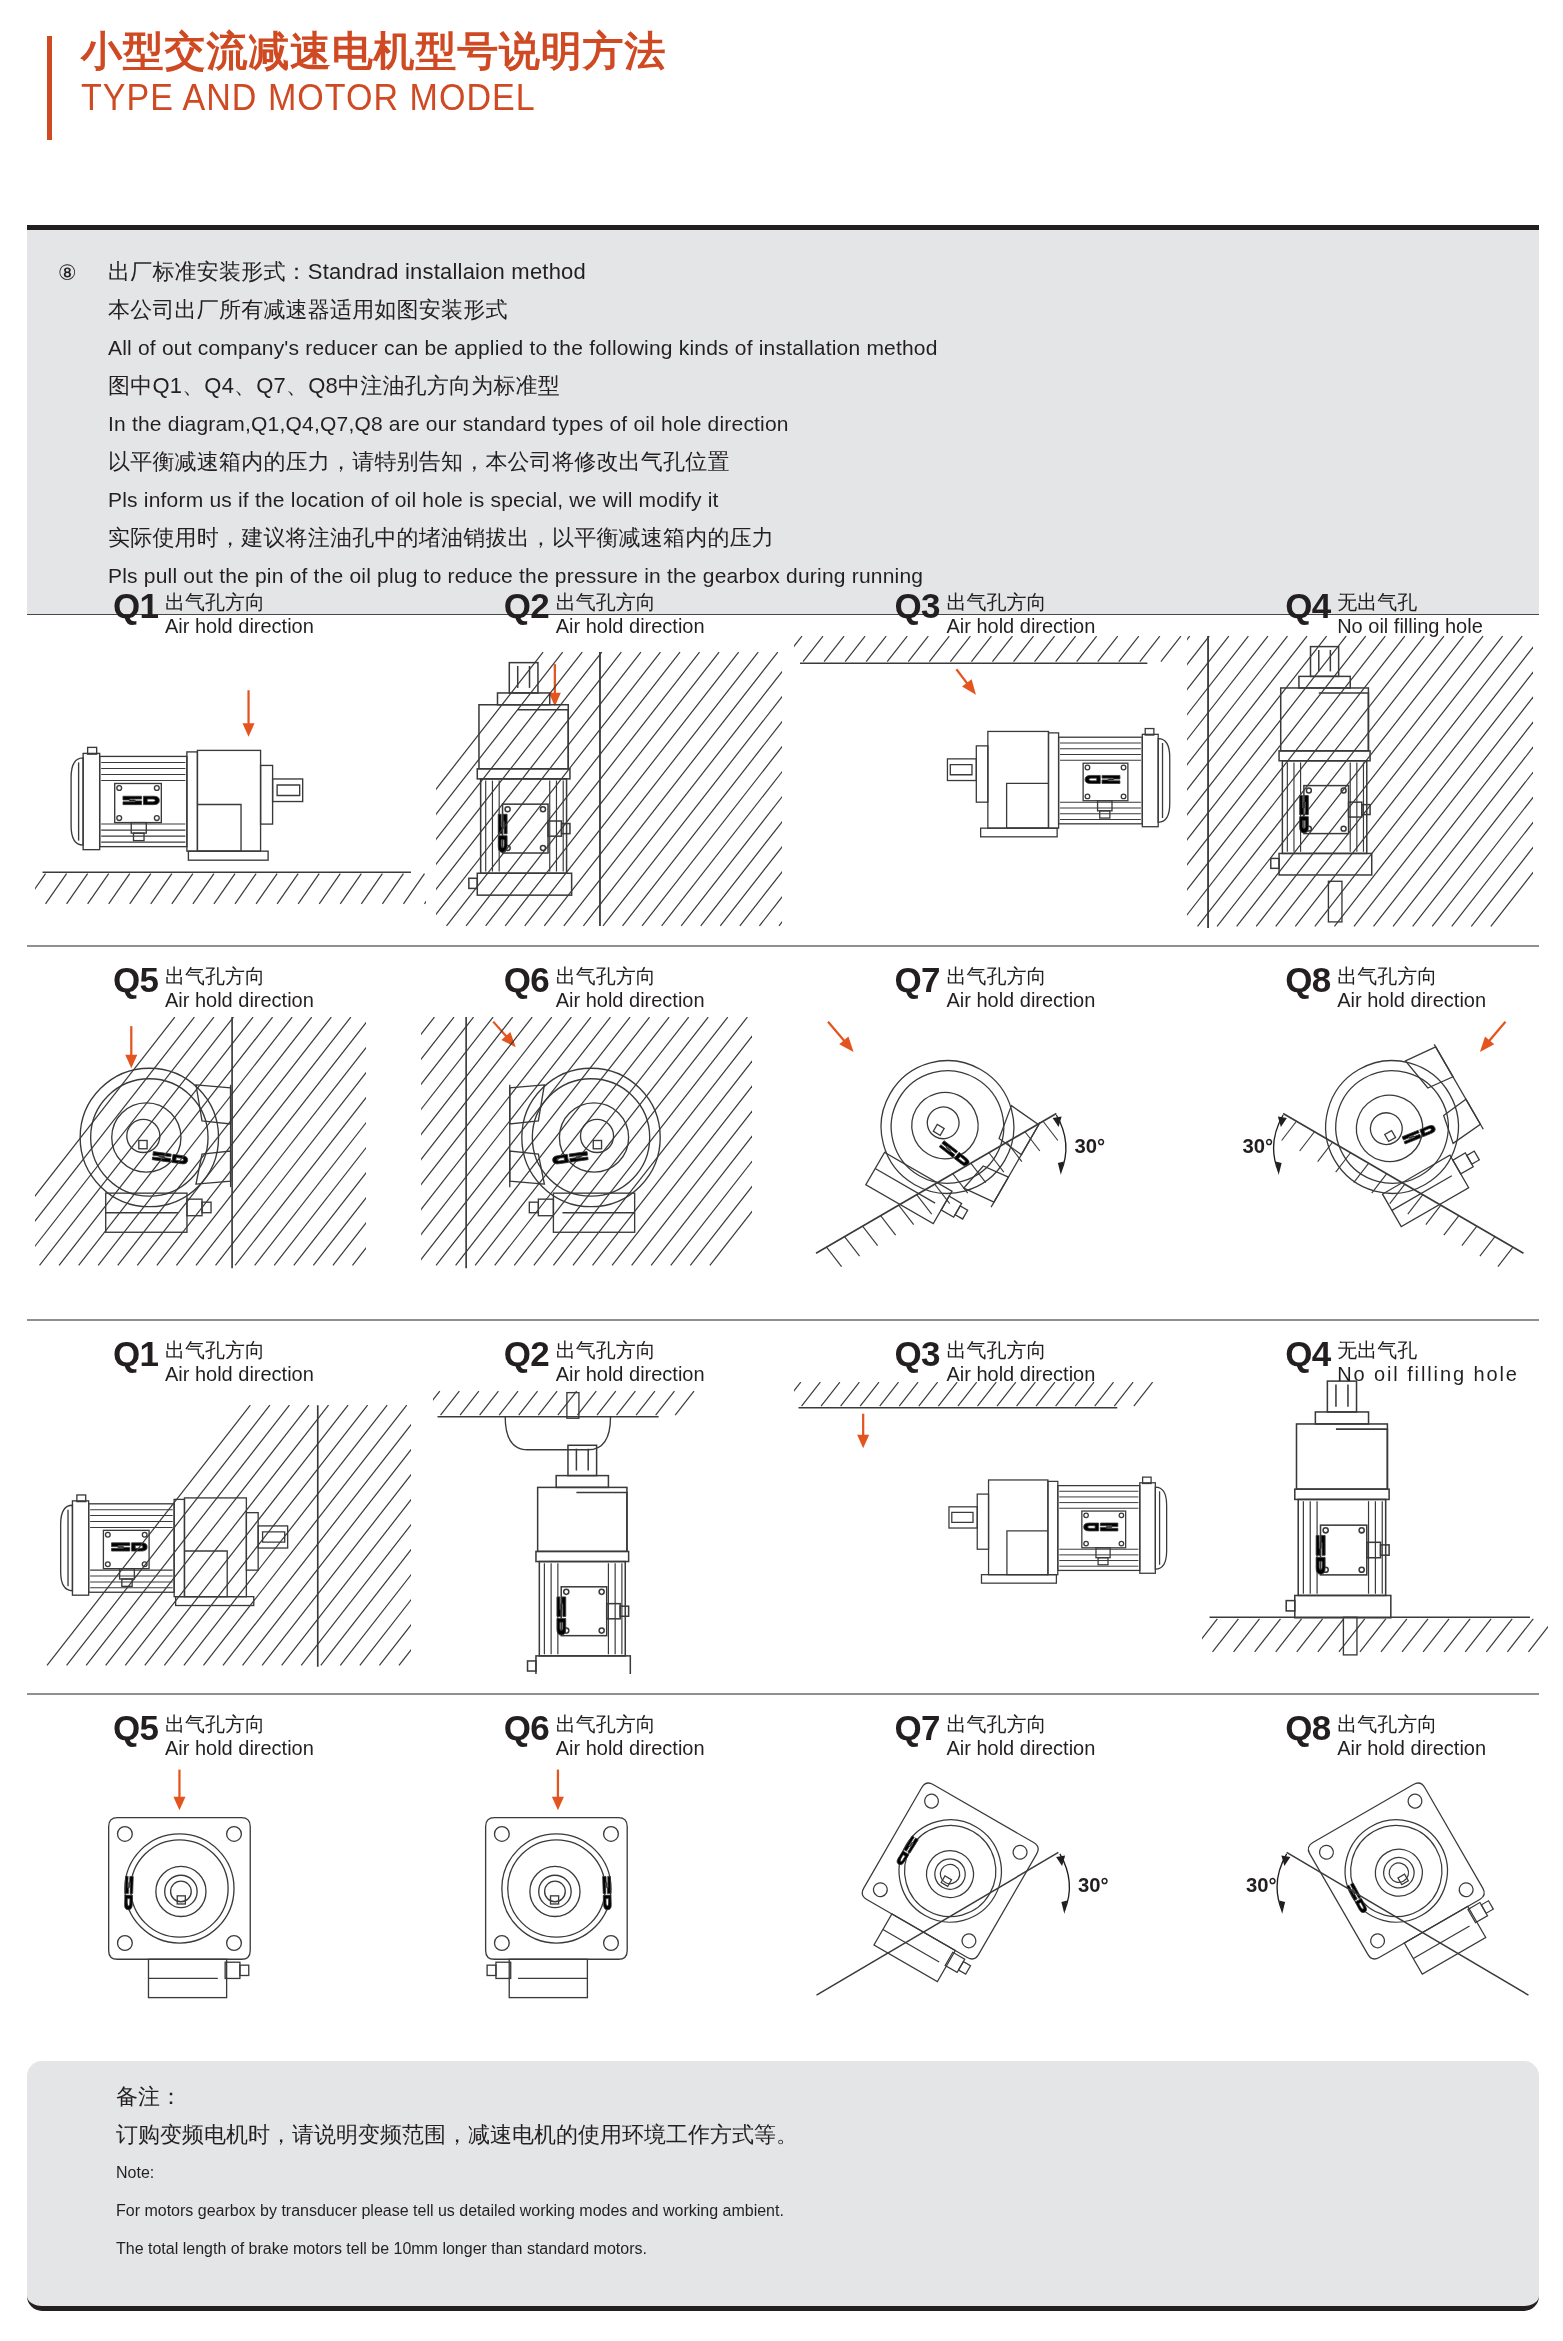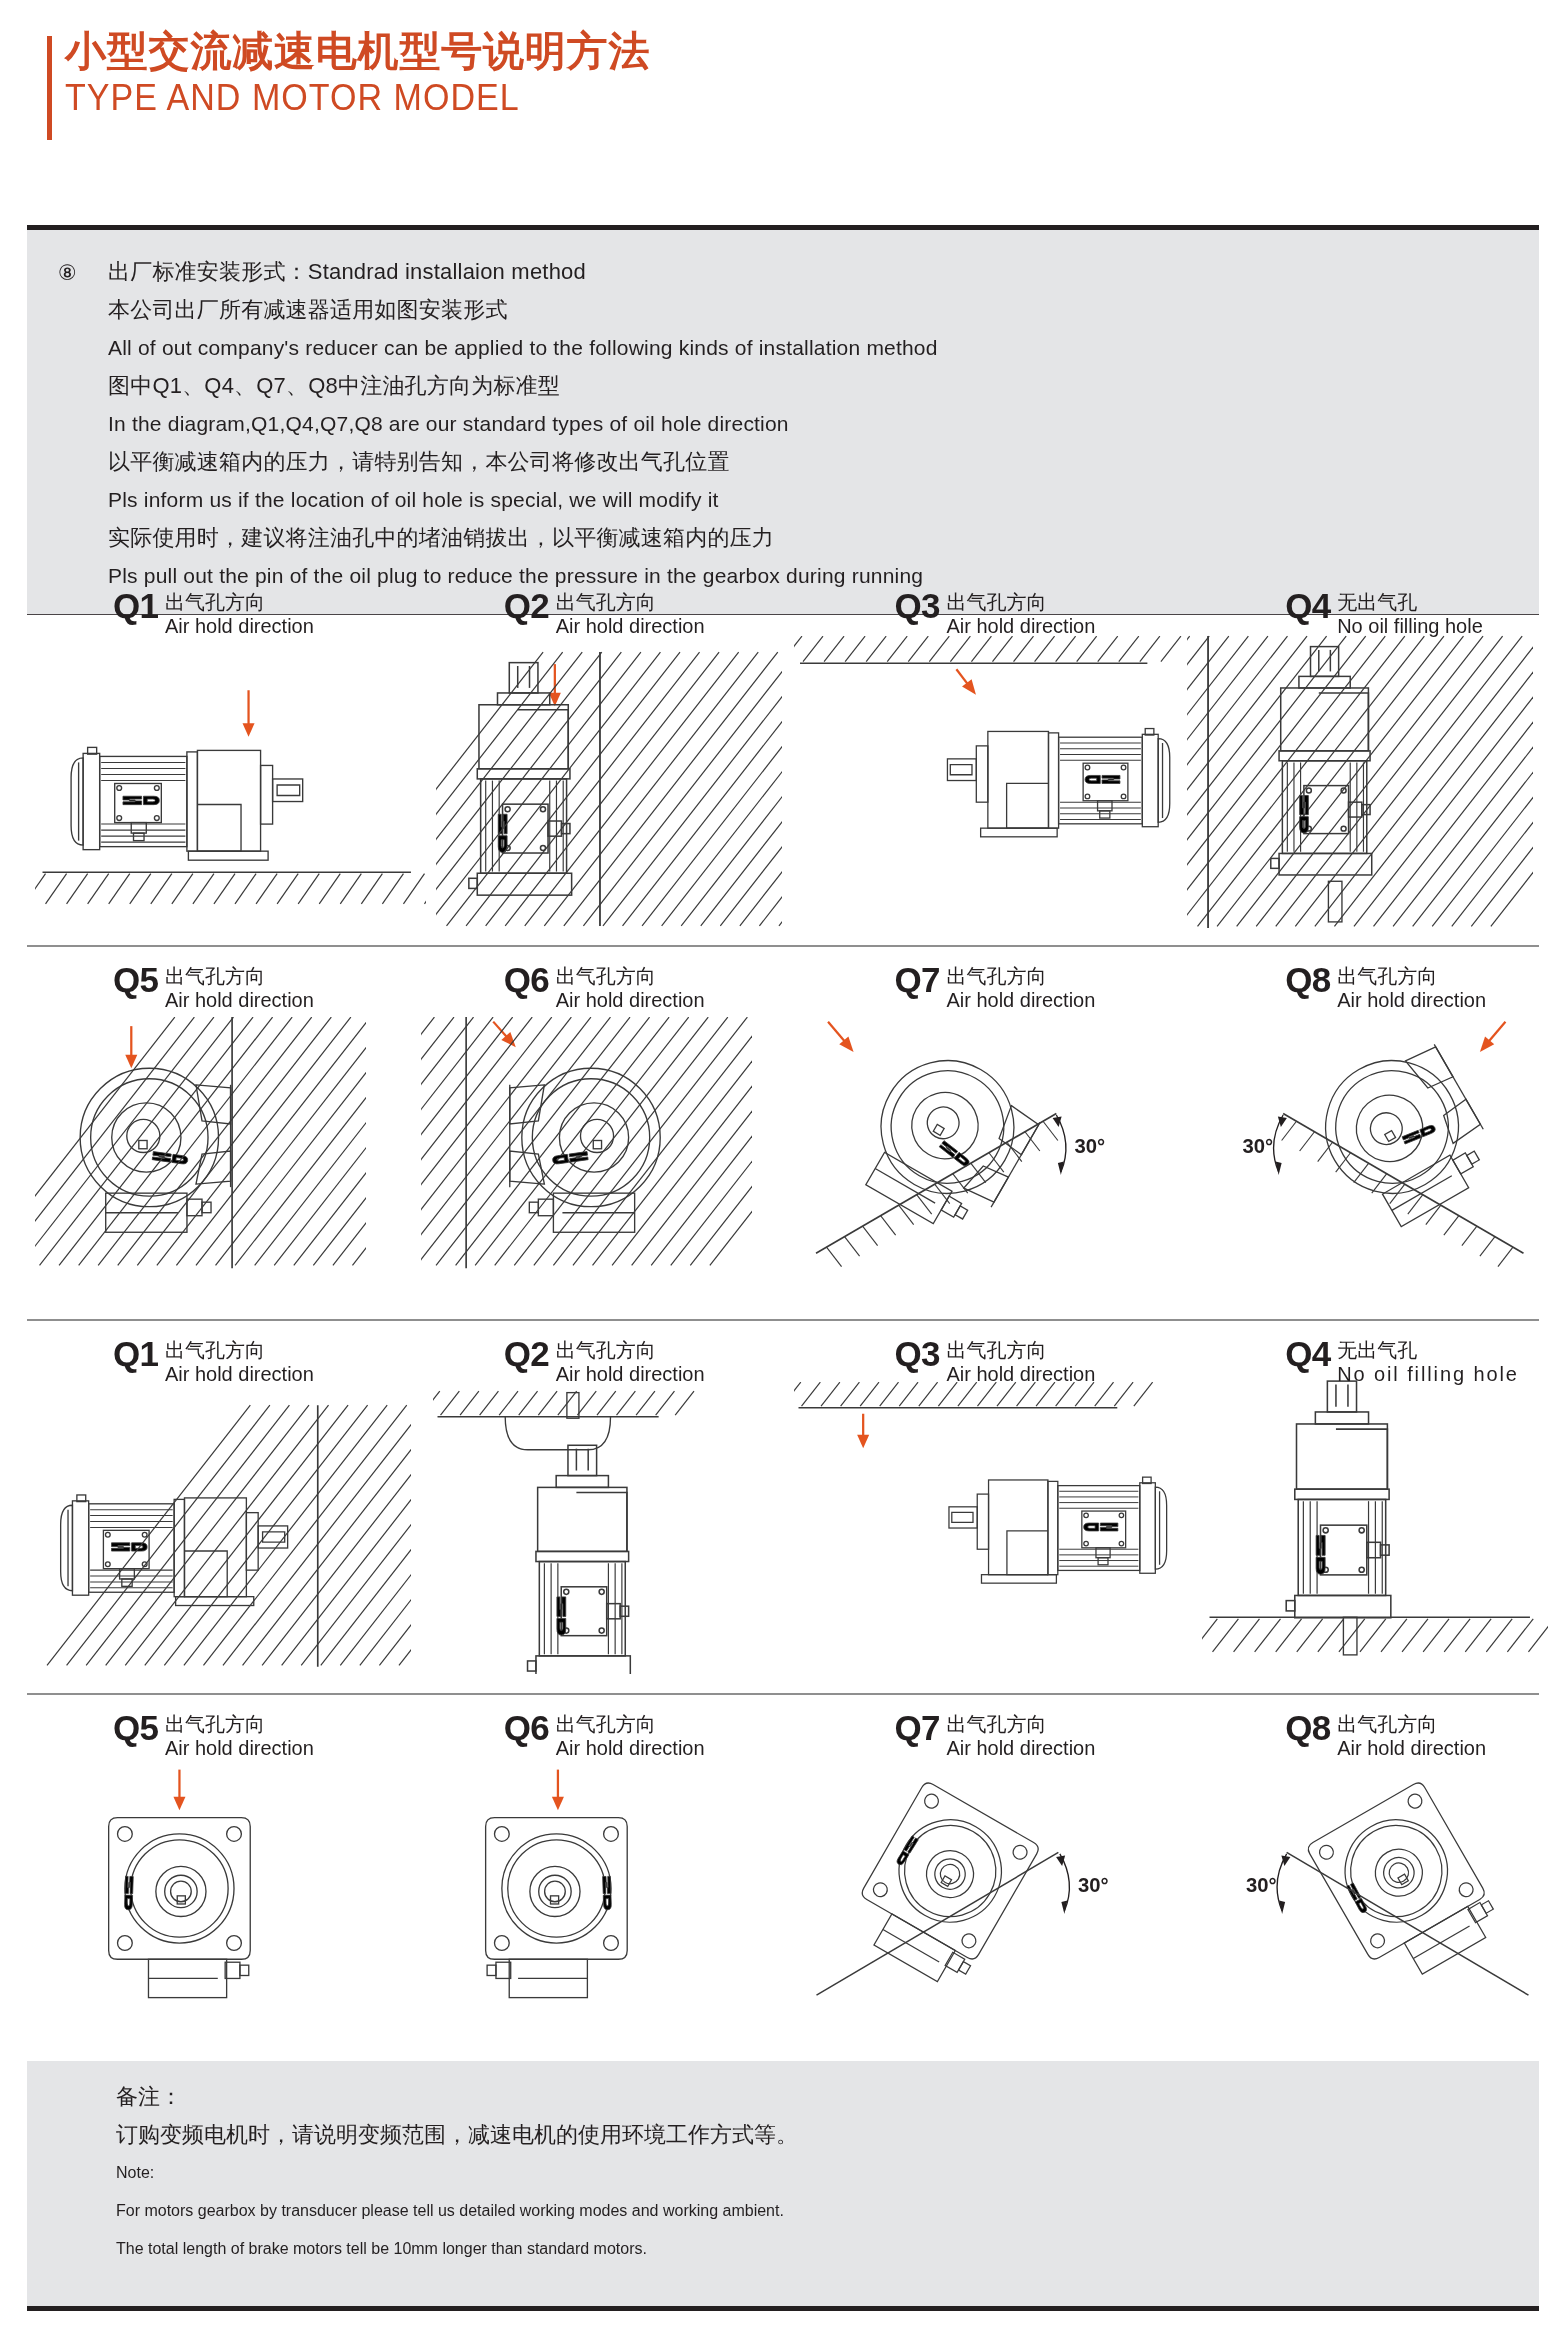--- a/index.html
+++ b/index.html
@@ -8,21 +8,21 @@
     font-family:"Liberation Sans","DejaVu Sans",sans-serif;
     color:#231f20; position:relative; overflow:hidden;
   }
 
   
   .header { position:absolute; left:47px; top:30px; }
   .header .bar {
     position:absolute; left:0; top:6px; width:5.3px; height:104px;
     background:#cf4a23;
   }
-  .header .txt { margin-left:18px; }
+  .header .txt { margin-left:34px; }
   .title-cn {
     font-size:41px; font-weight:bold; color:#cf4a23;
     letter-spacing:0.8px; line-height:1.05; white-space:nowrap;
   }
   .title-en {
     font-size:37px; color:#cf4a23; letter-spacing:1.1px;
     line-height:1.0; margin-top:6px; white-space:nowrap;
     font-weight:400; transform:scaleX(0.92); transform-origin:left center;
   }
 
@@ -70,20 +70,21 @@
 
   .art { position:absolute; left:0; top:0; width:100%; height:100%; }
   .art svg { position:absolute; }
 
   
   .note {
     position:absolute; left:27px; top:2061px; width:1512px; height:250px;
     background:#e4e5e7; box-sizing:border-box;
     border-bottom:5.3px solid #231f20;
     padding:16.5px 0 0 89px;
+    border-radius:15px;
   }
   .note .ln { font-size:16px; line-height:38px; color:#231f20; white-space:nowrap; }
   .note .ln.cn { font-size:22px; }
 </style>
 </head>
 <body>
 
 <div class="header">
   <div class="bar"></div>
   <div class="txt">

